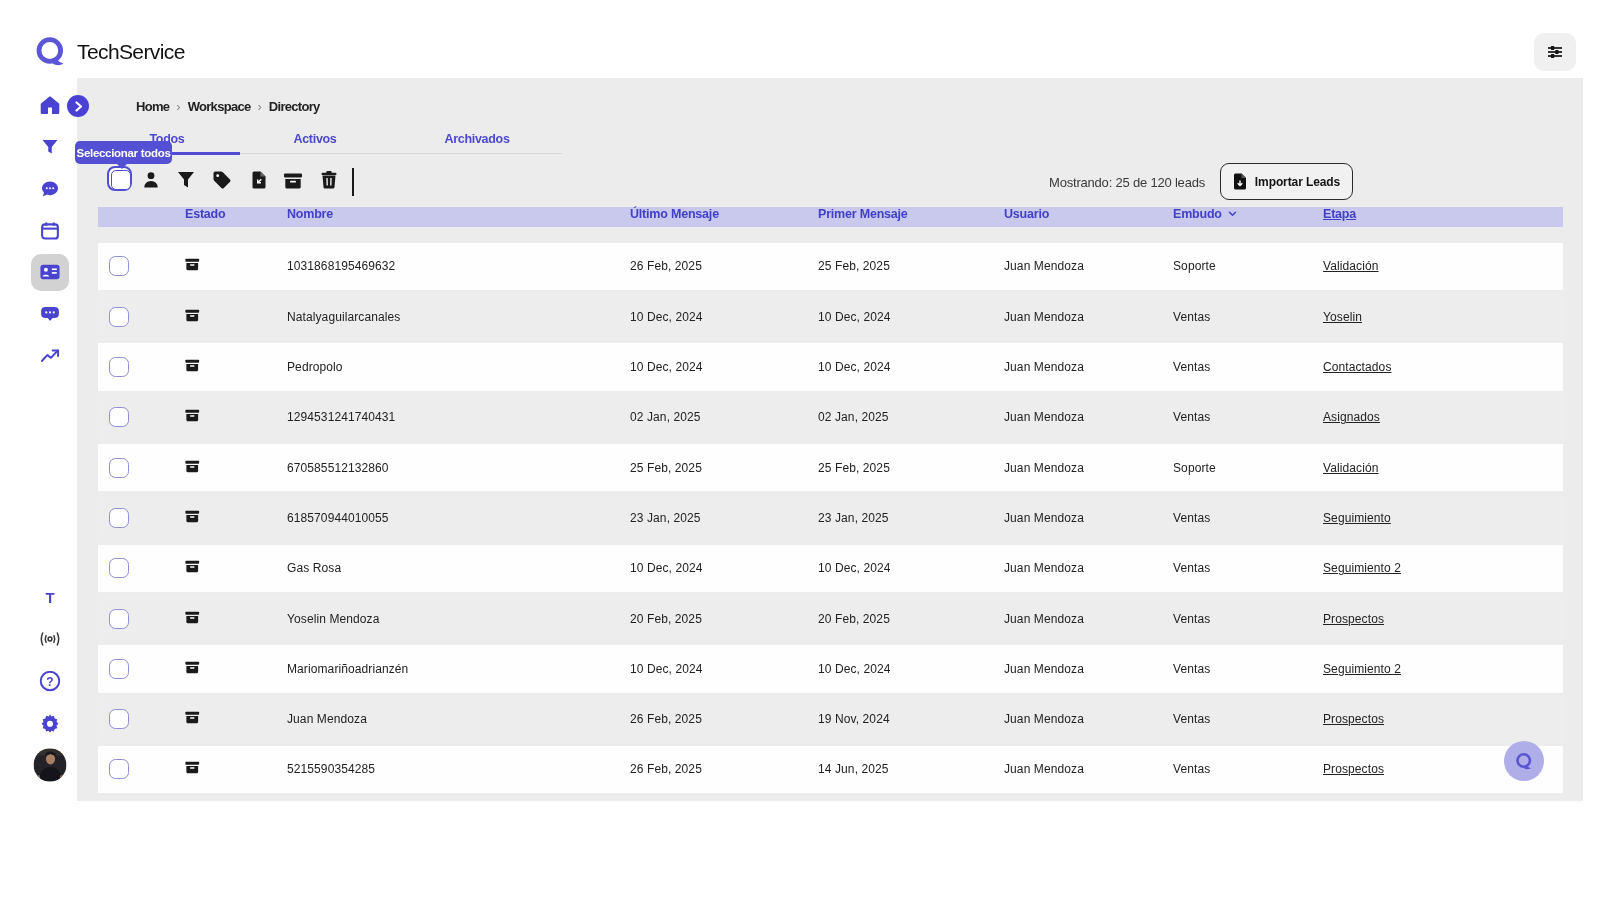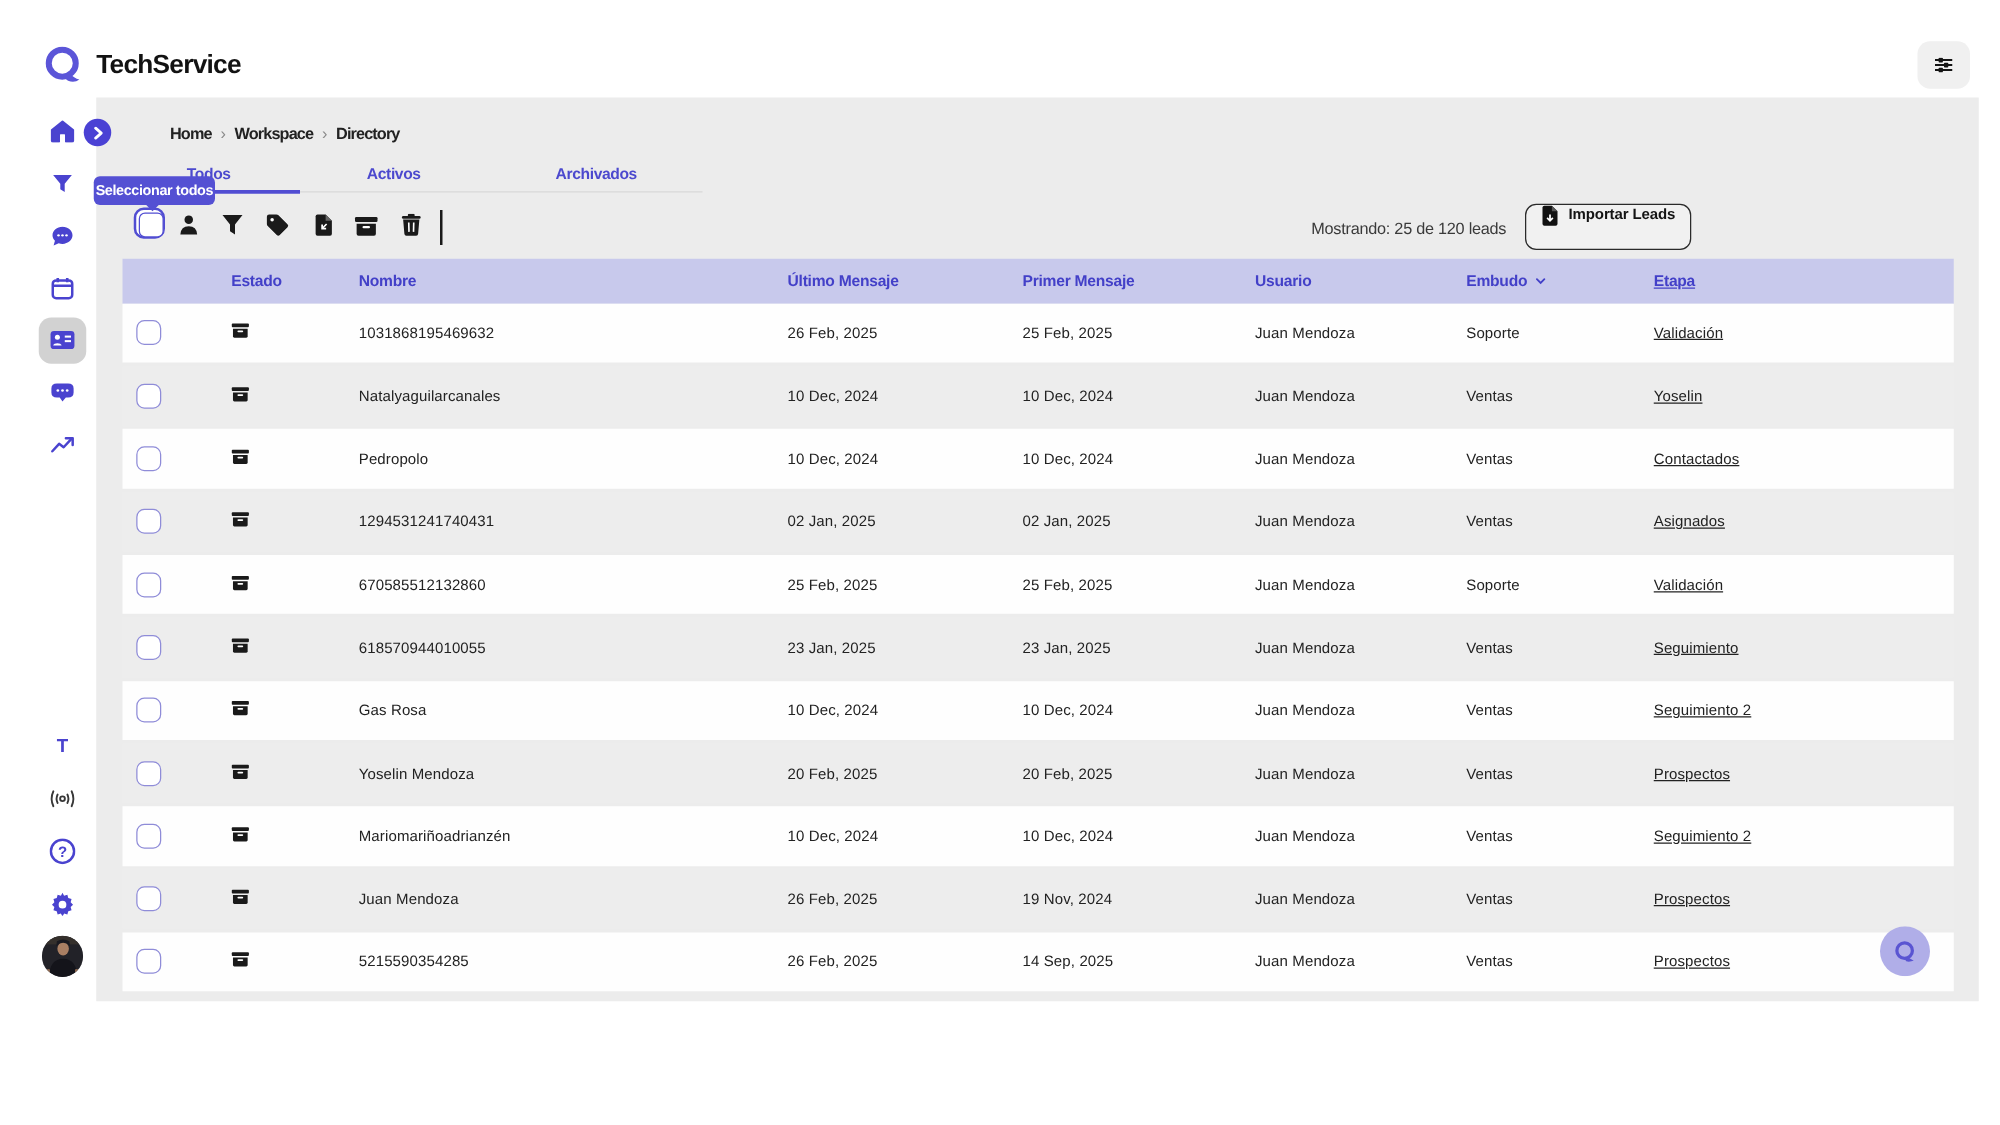--- a/index.html
+++ b/index.html
@@ -2,21 +2,21 @@
 <html><head>
 <meta charset="utf-8">
 <style>
 * { margin:0; padding:0; box-sizing:border-box; }
 html,body { width:1600px; height:900px; background:#fff; overflow:hidden;
   font-family:"Liberation Sans", sans-serif; }
 .abs { position:absolute; }
 #stage { position:relative; width:1600px; height:900px; background:#fff; }
 
 
-#brand { left:77px; top:40px; font-size:21px; font-weight:700; color:#121212; letter-spacing:-.6px; }
+#brand { left:77px; top:40px; font-size:21px; font-weight:400; color:#121212; letter-spacing:-.6px; }
 #search { left:1287px; top:33px; width:238px; height:38px; background:#f0f0f0; border-radius:10px;
   display:flex; align-items:center; gap:7px; padding-left:15px;
   font-size:12.5px; font-weight:700; color:#1c1c1c; letter-spacing:-.2px; }
 #fbtn { left:1534px; top:33px; width:42px; height:38px; background:#f0f0f0; border-radius:10px;
   display:flex; align-items:center; justify-content:center; }
 
 
 #panel { left:77px; top:78px; width:1506px; height:723px; background:#ececec; }
 
 
@@ -43,28 +43,28 @@
 
 
 #selall { left:107px; top:166px; width:25px; height:25px; border:2px solid #514dd2; border-radius:8px;
   background:#fff; }
 #selall:after { content:""; position:absolute; left:1.5px; top:1.5px; width:18px; height:18px;
   border:1.5px solid #514dd2; border-radius:5px; background:#fff; }
 .tbi { position:absolute; transform:translate(-50%,-50%); }
 #tsep { left:352px; top:168px; width:2px; height:28px; background:#1a1a1a; }
 #mostrando { left:1025px; top:175px; width:180px; font-size:13px; color:#3a3a3a; white-space:nowrap; text-align:right; letter-spacing:-.2px; }
 .btn { position:absolute; top:163px; height:37px; border:1.5px solid #2a2a2a; border-radius:9px;
-  background:#f1f1f1; display:flex; justify-content:center; gap:8px;
+  background:#f1f1f1; display:flex; align-items:center; justify-content:center; gap:8px;
   font-size:12px; font-weight:700; color:#141414; white-space:nowrap; letter-spacing:-.1px; }
 #btn1 { left:1220px; width:133px; }
 #btn2 { left:1366px; width:191px; }
 
 
-#thead { left:98px; top:207px; width:1465px; height:36px; background:#c8c9ec; display:flex;
-  align-items:center; font-size:12.5px; font-weight:700; color:#4340c8; letter-spacing:-.2px; }
+#thead { left:98px; top:207px; width:1465px; height:20px; background:#c8c9ec; display:flex;
+  align-items:flex-start; font-size:12.5px; font-weight:700; color:#4340c8; letter-spacing:-.2px; }
 .row { position:absolute; left:98px; width:1465px; height:47.5px; display:flex; align-items:center;
   font-size:12px; color:#222; letter-spacing:.1px; }
 .row.w { background:#fefefe; }
 .row.g { background:#ededed; }
 .c1 { width:73px; padding-left:10.5px; }
 .c2 { width:116px; padding-left:14px; }
 .c3 { width:343px; }
 .c4 { width:188px; }
 .c5 { width:186px; }
 .c6 { width:169px; }
@@ -420,21 +420,21 @@
   <div class="c1">
           <div class="rcb"></div>
         </div>
   <div class="c2"><svg width="14.5" height="13" viewBox="0 0 19 16">
             <rect x="0.5" y="0.5" width="18" height="4" rx="1" fill="#1a1a1a"></rect>
             <path d="M1.8 6 H17.2 V14 Q17.2 15.5 15.7 15.5 H3.3 Q1.8 15.5 1.8 14 Z" fill="#1a1a1a"></path>
             <rect x="6.5" y="7.8" width="6" height="1.8" rx="0.9" fill="#fff"></rect>
           </svg></div>
   <div class="c3">5215590354285</div>
   <div class="c4">26 Feb, 2025</div>
-  <div class="c5">14 Sep, 2025</div>
+  <div class="c5">14 Jun, 2025</div>
   <div class="c6">Juan Mendoza</div>
   <div class="c7">Ventas</div>
   <div class="c8">Prospectos</div>
 </div>
 </div>
 
   <svg class="abs" style="left:1504px;top:741px" width="40" height="40" viewBox="0 0 40 40">
     <circle cx="20" cy="20" r="20" fill="#b0aee8"></circle>
     <circle cx="19.7" cy="19.5" r="6.2" fill="none" stroke="#5a55d2" stroke-width="2.6"></circle>
     <path d="M22 24.5 L27 27.5 L23 28.3 Q20.5 28.3 20 26.5 Z" fill="#5a55d2"></path>

